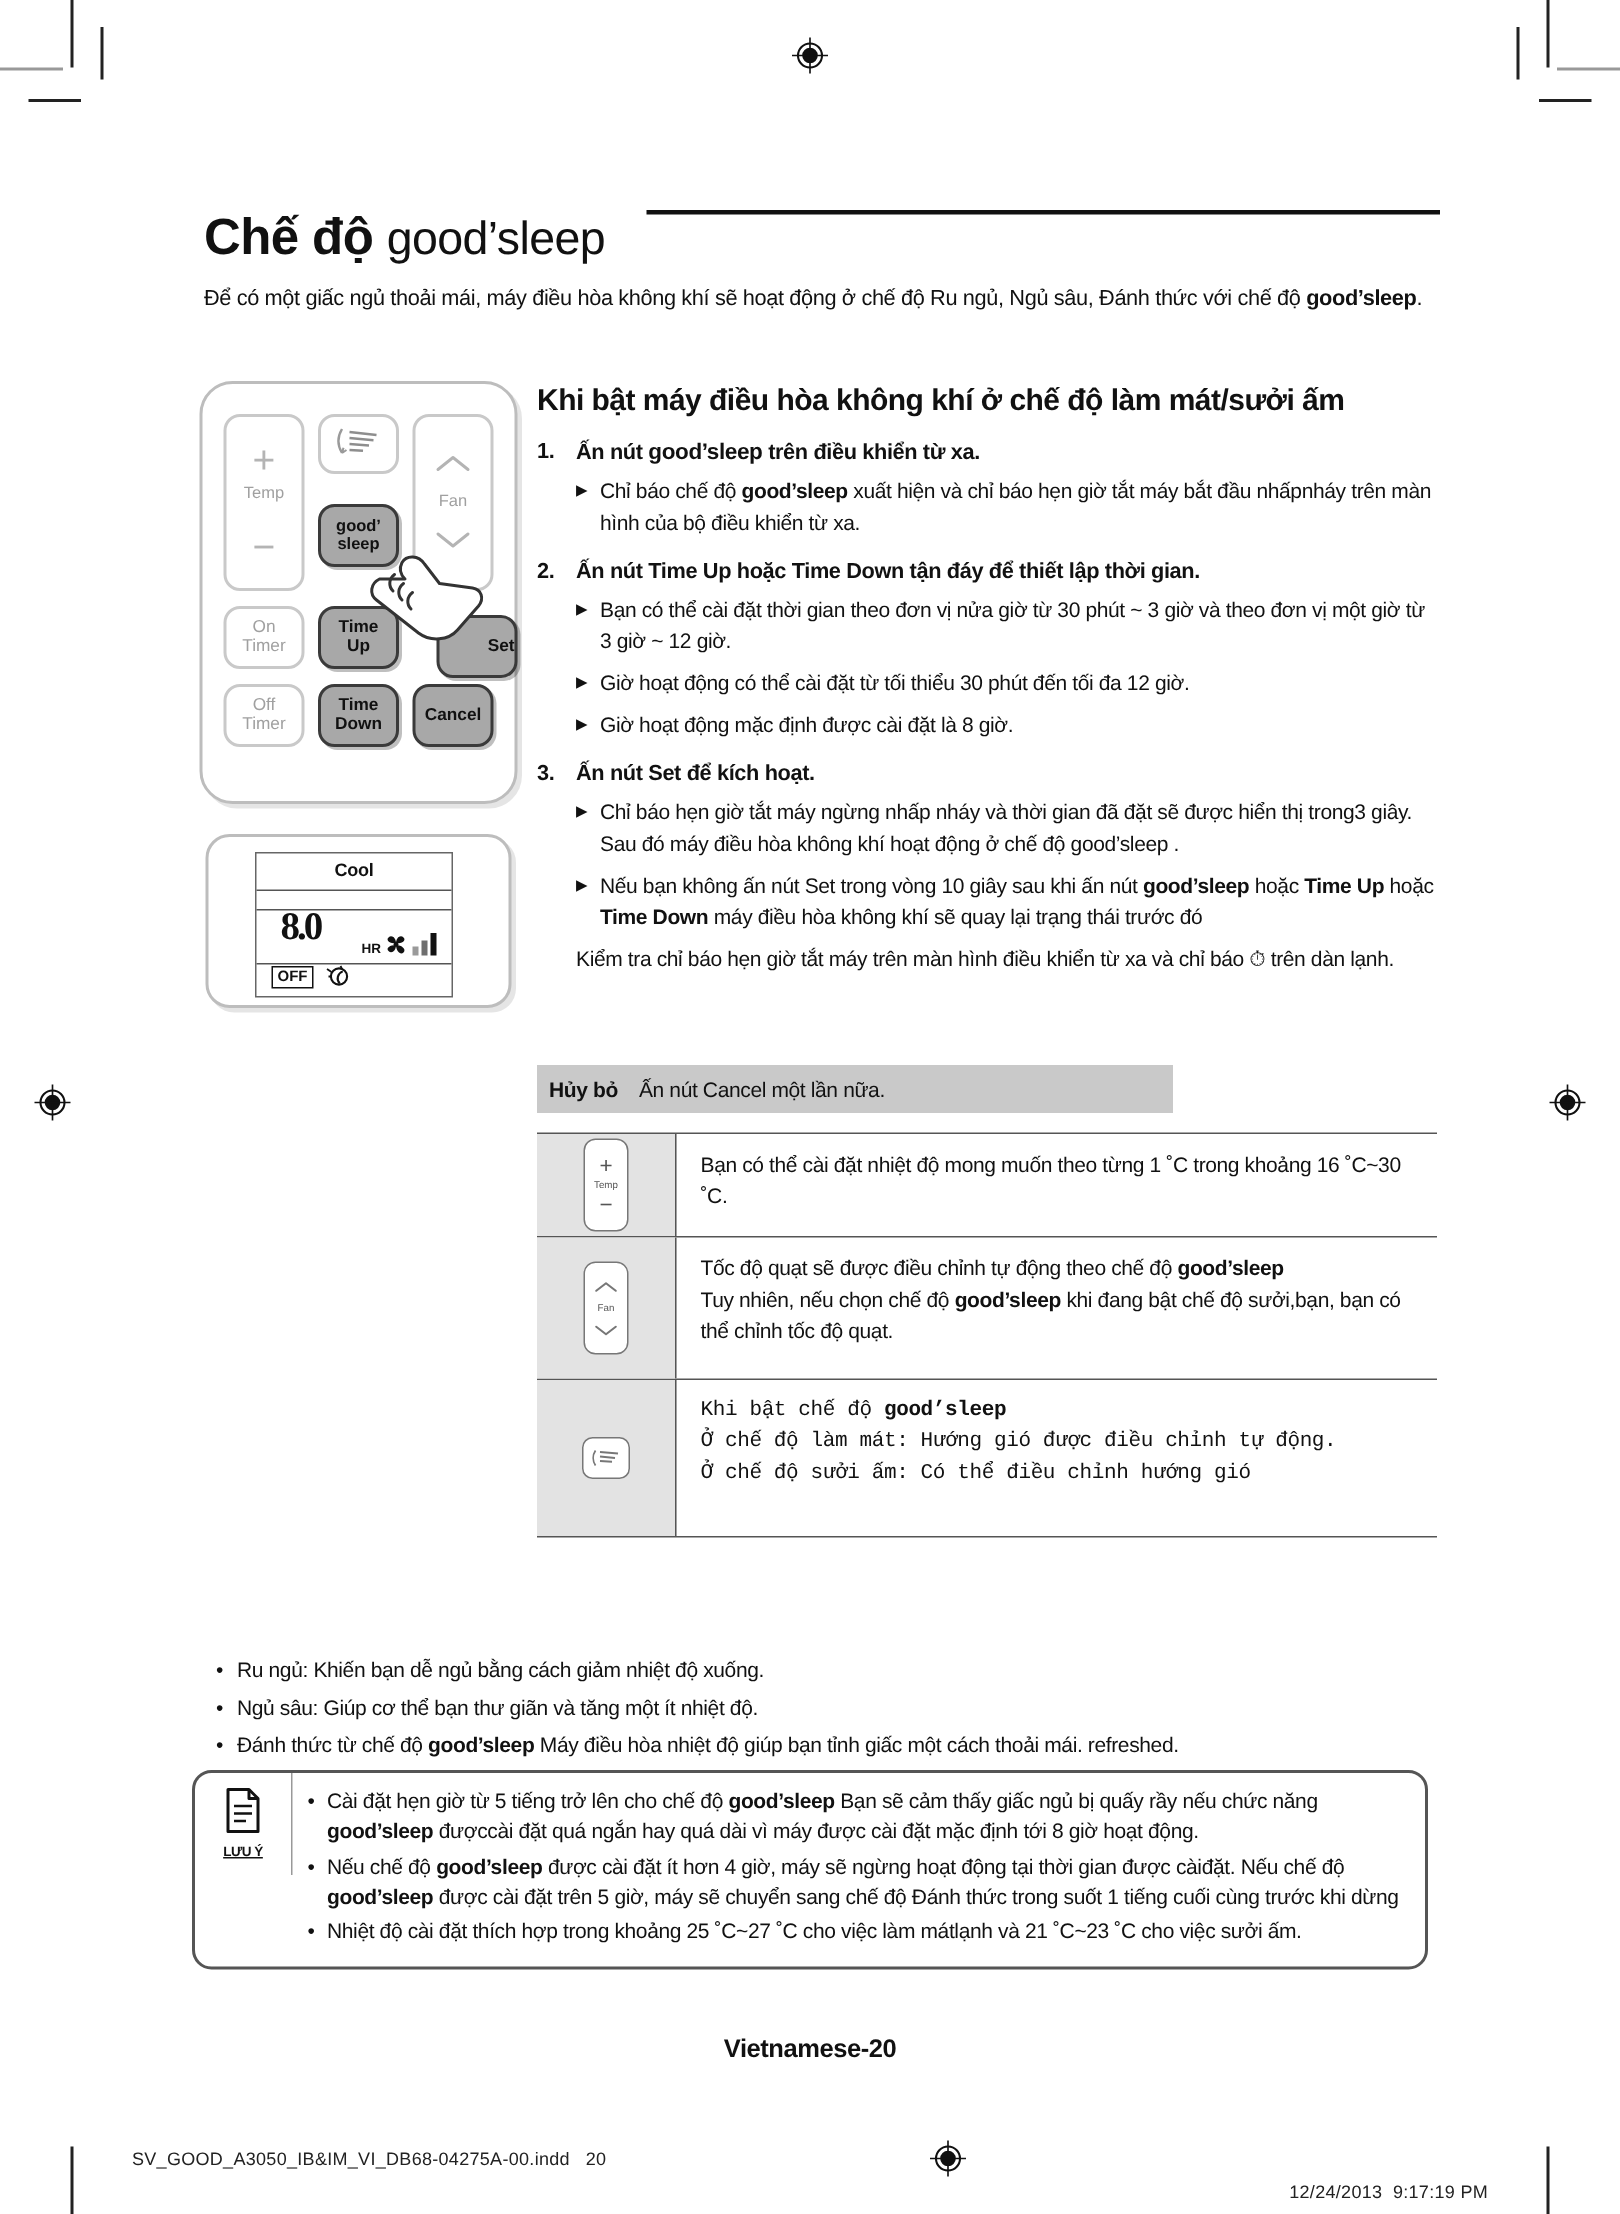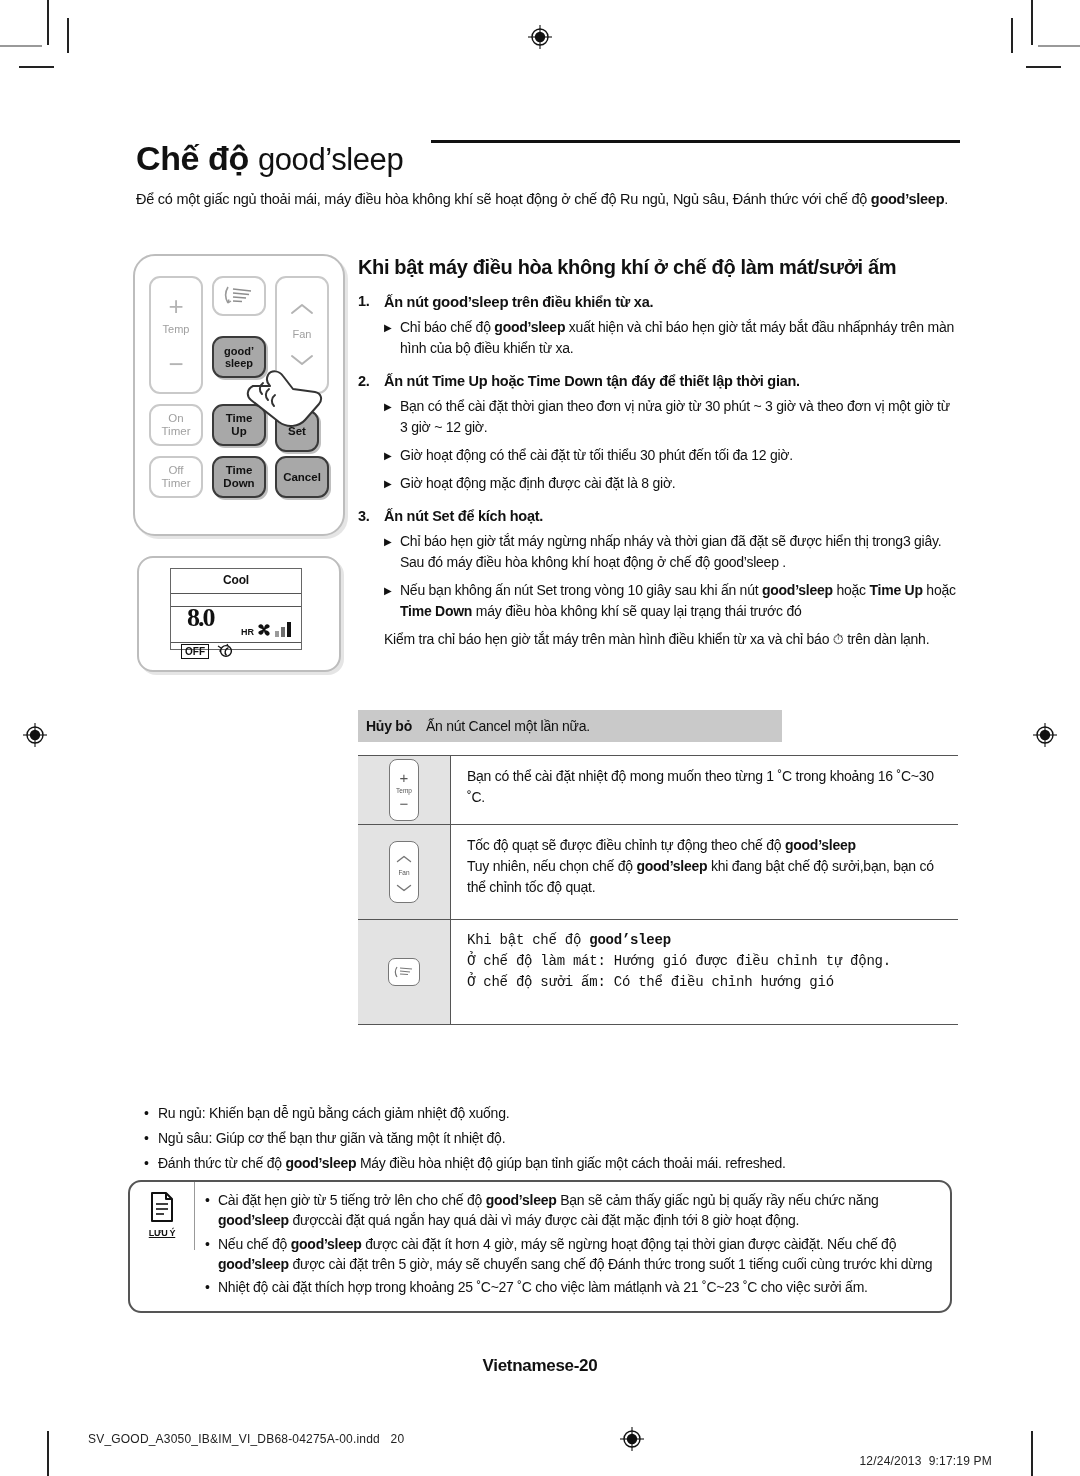--- a/index.html
+++ b/index.html
@@ -99,21 +99,21 @@
     color: #111;
     font-weight: 700;
     box-shadow: 2px 2px 0 rgba(0,0,0,0.25);
   }
   .btn-temp  { left: 14px;  top: 20px;  width: 54px;  height: 118px; }
   .btn-swing { left: 77px;  top: 20px;  width: 54px;  height: 40px;  }
   .btn-fan   { left: 140px; top: 20px;  width: 54px;  height: 118px; }
   .btn-gs    { left: 77px;  top: 80px;  width: 54px;  height: 42px;  font-size: 11px; }
   .btn-ontim { left: 14px;  top: 148px; width: 54px;  height: 42px;  }
   .btn-up    { left: 77px;  top: 148px; width: 54px;  height: 42px;  }
-  .btn-set   { left: 140px; top: 154px; width: 44px;  height: 42px;  }
+  .btn-set   { left: 156px; top: 154px; width: 54px;  height: 42px; align-items: flex-end;  }
   .btn-offtim{ left: 14px;  top: 200px; width: 54px;  height: 42px;  }
   .btn-down  { left: 77px;  top: 200px; width: 54px;  height: 42px;  }
   .btn-cancel{ left: 140px; top: 200px; width: 54px;  height: 42px;  }
   .plus, .minus {
     font-size: 26px; line-height: 1; color: #b4b4b4; font-weight: 300;
   }
   .temp-lbl { font-size: 11px; color: #a0a0a0; margin: 4px 0 16px; }
   .fan-lbl  { font-size: 11px; color: #a0a0a0; margin: 10px 0 12px; }
   .chev { color:#b4b4b4; font-size: 17px; line-height: 1; }
   .gs-t { font-size: 11px; font-weight: 700; }
@@ -131,21 +131,21 @@
     left: 137px; top: 556px;
     width: 200px; height: 112px;
     border: 2px solid #bdbdbd;
     border-radius: 16px;
     background: #fff;
     box-shadow: 3px 3px 0 rgba(0,0,0,0.10);
   }
   .lcd {
     position: absolute;
     left: 31px; top: 10px;
-    width: 132px; height: 82px;
+    width: 132px; height: 97px;
     border: 1.5px solid #666;
     box-sizing: border-box;
   }
   .lcd-mode {
     text-align: center;
     font-size: 12px;
     font-weight: 700;
     padding-top: 4px;
     letter-spacing: -0.2px;
   }

